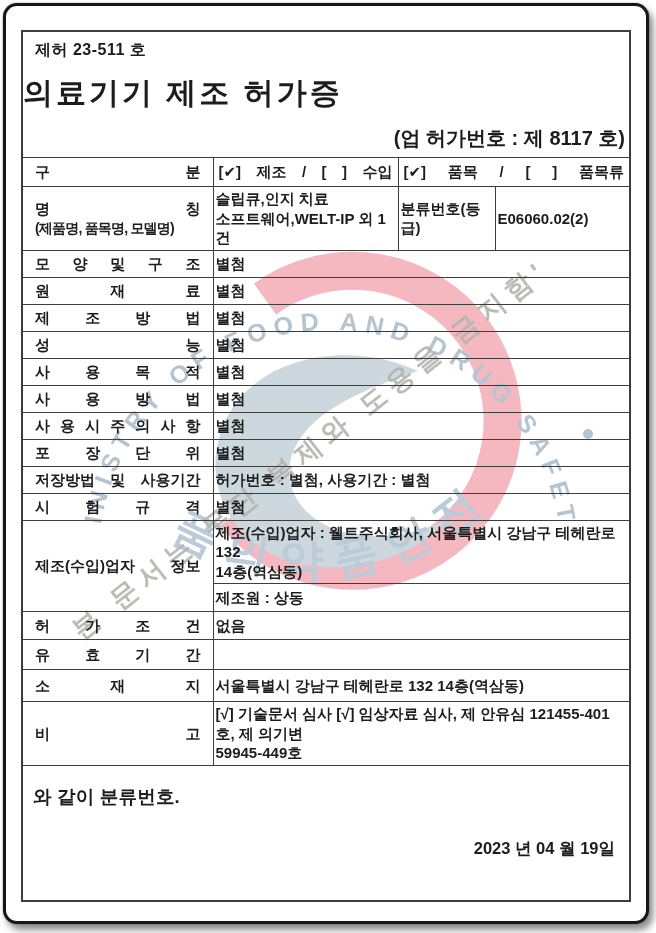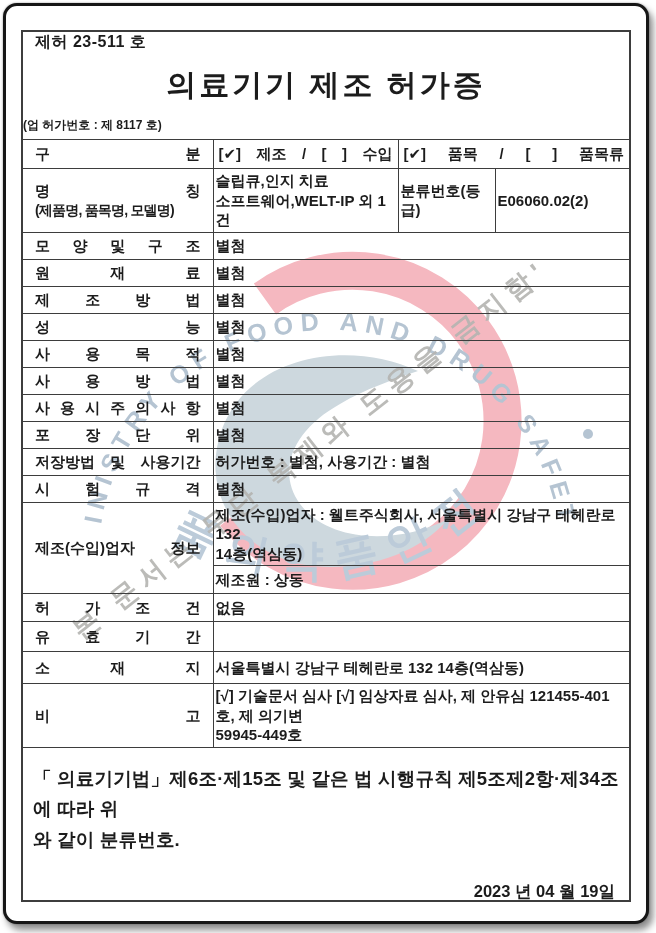--- a/index.html
+++ b/index.html
@@ -25,23 +25,23 @@
     margin:24px 15px 0 15px;
     height:872px;
     border:2px solid #3d3d3d;
     overflow:hidden;
     background:transparent;
   }
   
   .watermark { position:absolute; inset:0; z-index:1; pointer-events:none; }
   
   .content { position:relative; z-index:2; }
-  .doc-number { padding:0 12px 0 12px; font-size:16px; font-weight:600; letter-spacing:.5px; }
-  .title { text-align:center; margin-top:12px; font-size:30px; font-weight:700; letter-spacing:3px; }
-  .license { text-align:left; padding:11px 4px 5px 0; font-size:12px; font-weight:600; }
+  .doc-number { padding:8px 12px 0 12px; font-size:16px; font-weight:600; letter-spacing:.5px; }
+  .title { margin-top:12px; font-size:30px; font-weight:700; letter-spacing:3px; }
+  .license { text-align:right; padding:11px 4px 5px 0; font-size:20px; font-weight:600; }
 
   table { width:100%; border-collapse:collapse; table-layout:fixed; }
   col.c1 { width:190px; } col.c2 { width:185px; } col.c3 { width:97px; }
   td {
     border:1.5px solid #3d3d3d;
     font-size:15px; font-weight:600;
     padding:2px 2px; vertical-align:middle;
     line-height:1.3; overflow:hidden;
   }
   td:first-child { border-left:none; }
@@ -182,20 +182,19 @@
             <td class="label">비 고</td>
             <td colspan="3">
               <div>[√] 기술문서 심사 [√] 임상자료 심사, 제 안유심 121455-401호, 제 의기변</div>
               <div>59945-449호</div>
             </td>
           </tr>
         </tbody>
       </table>
 
       <div class="legal">
-        <div>「 의료기기법」제6조·제15조 및 같은 법 시행규칙 제5조제2항·제34조에 따라 위</div>
         <div>와 같이 분류번호.</div>
       </div>
       <div class="date">2023 년  04 월  19일</div>
 
     </div>
   </div>
 </div>
 
 </body></html>

